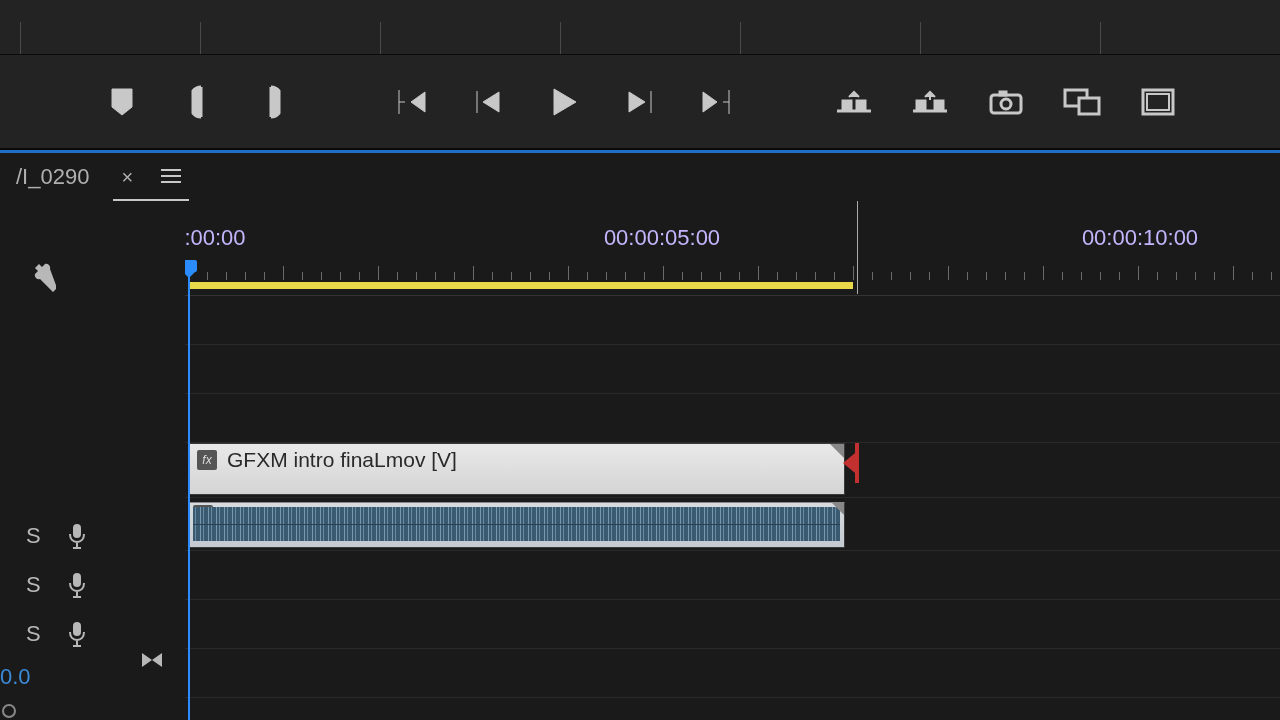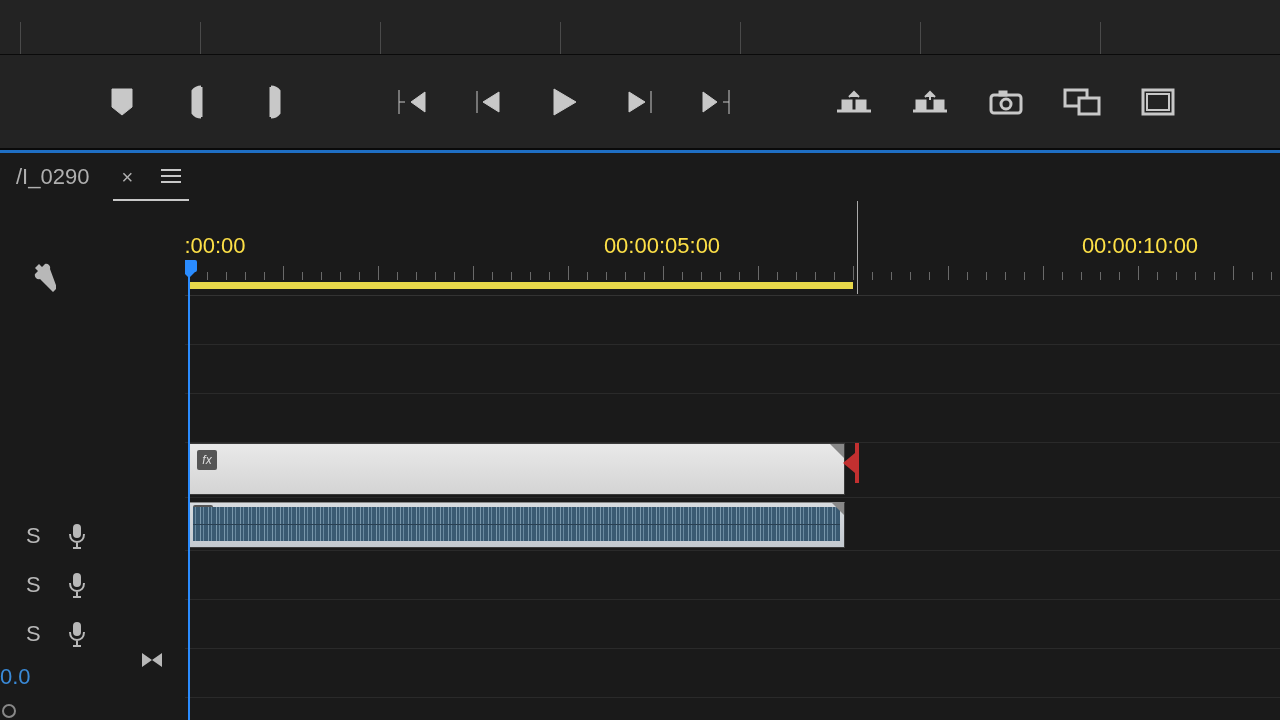--- a/index.html
+++ b/index.html
@@ -30,21 +30,21 @@
 
 .main{position:relative;height:calc(720px - 55px - 95px - 3px - 48px);display:flex}
 .leftcol{width:185px;background:#1a1a1a;border-right:1px solid #1a1a1a;position:relative}
 .tracks{flex:1;position:relative;overflow:hidden}
 
 
 .wrench{position:absolute;left:22px;top:58px;cursor:pointer}
 
 
 .timehdr{height:95px;position:relative;border-bottom:1px solid #333}
-.timehdr .lbl{position:absolute;top:32px;font-size:22px;color:#fde047;transform:translateX(-50%)}
+.timehdr .lbl{position:absolute;top:24px;font-size:22px;color:#c4b5fd;transform:translateX(-50%)}
 .timehdr .tmark{position:absolute;top:65px;width:1px;height:14px;background:#6a6a6a}
 .timehdr .tmark.sm{height:8px;top:71px}
 
 
 .yellowbar{position:absolute;top:81px;height:7px;background:#e8d84a}
 
 
 .playhead{position:absolute;top:59px;bottom:0;width:2px;background:#2a8cff;z-index:20}
 .playhead::before{content:"";position:absolute;top:0;left:-7px;width:16px;height:12px;background:#2a8cff;border-radius:2px}
 .playhead::after{content:"";position:absolute;top:11px;left:-6px;border-left:7px solid transparent;border-right:7px solid transparent;border-top:7px solid #2a8cff}
@@ -320,20 +320,21 @@
 
     <div class="cti" style="left: 672px;"></div>
 
     <div class="trow" style="position:absolute;top:95px;left:0;right:0"></div>
     <div class="trow" style="position:absolute;top:144px;left:0;right:0"></div>
     <div class="trow" style="position:absolute;top:193px;left:0;right:0"></div>
 
     <div class="trow v1" style="position:absolute;top:242px;left:0;right:0">
       <div class="vclip" style="left: 3px; width: 657px;">
         <span class="fx">fx</span>
+        <span>GFXM intro finaLmov [V]</span>
         <span class="triangle"></span>
       </div>
       <div class="trimcur" style="left: 654px;">
         <div class="br"></div>
           <div class="arr"></div>
       </div>
     </div>
 
     <div class="trow a1" style="position:absolute;top:300px;left:0;right:0">
       <div class="aclip" style="left: 3px; width: 657px;">

